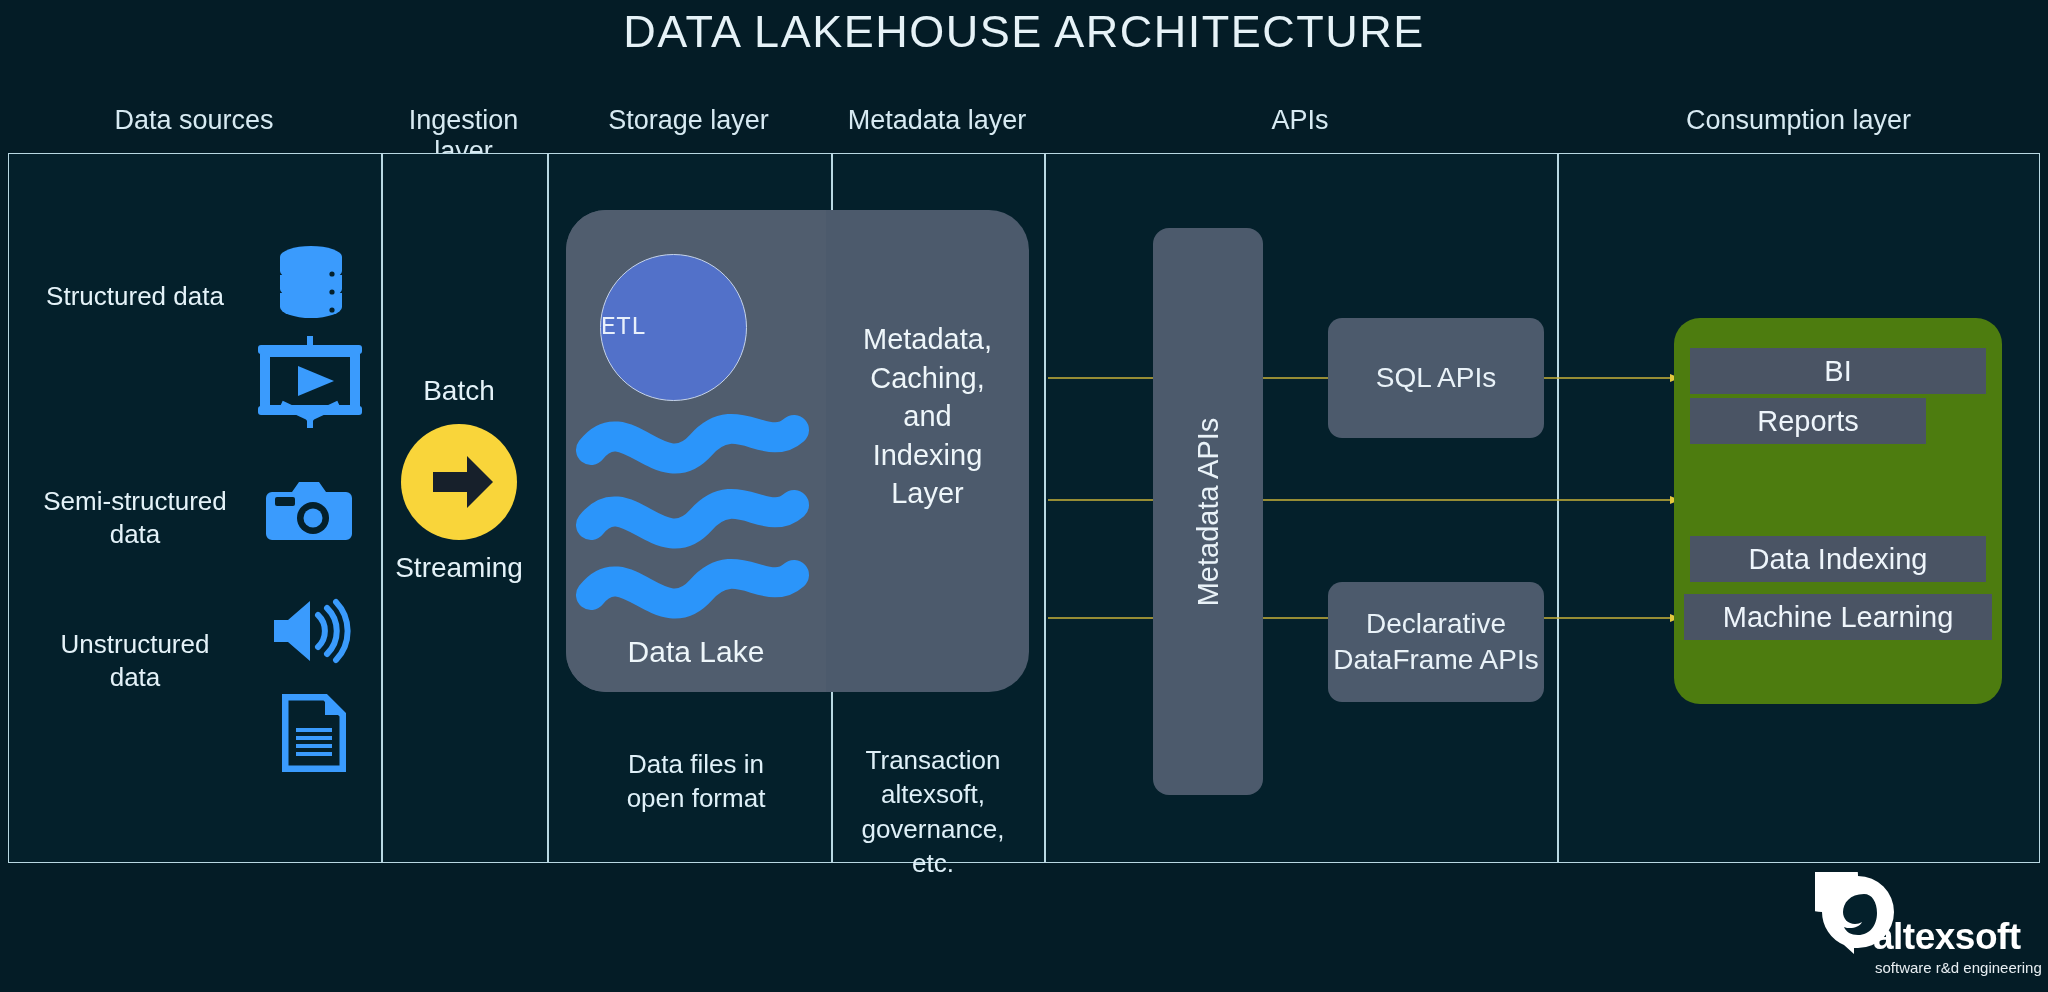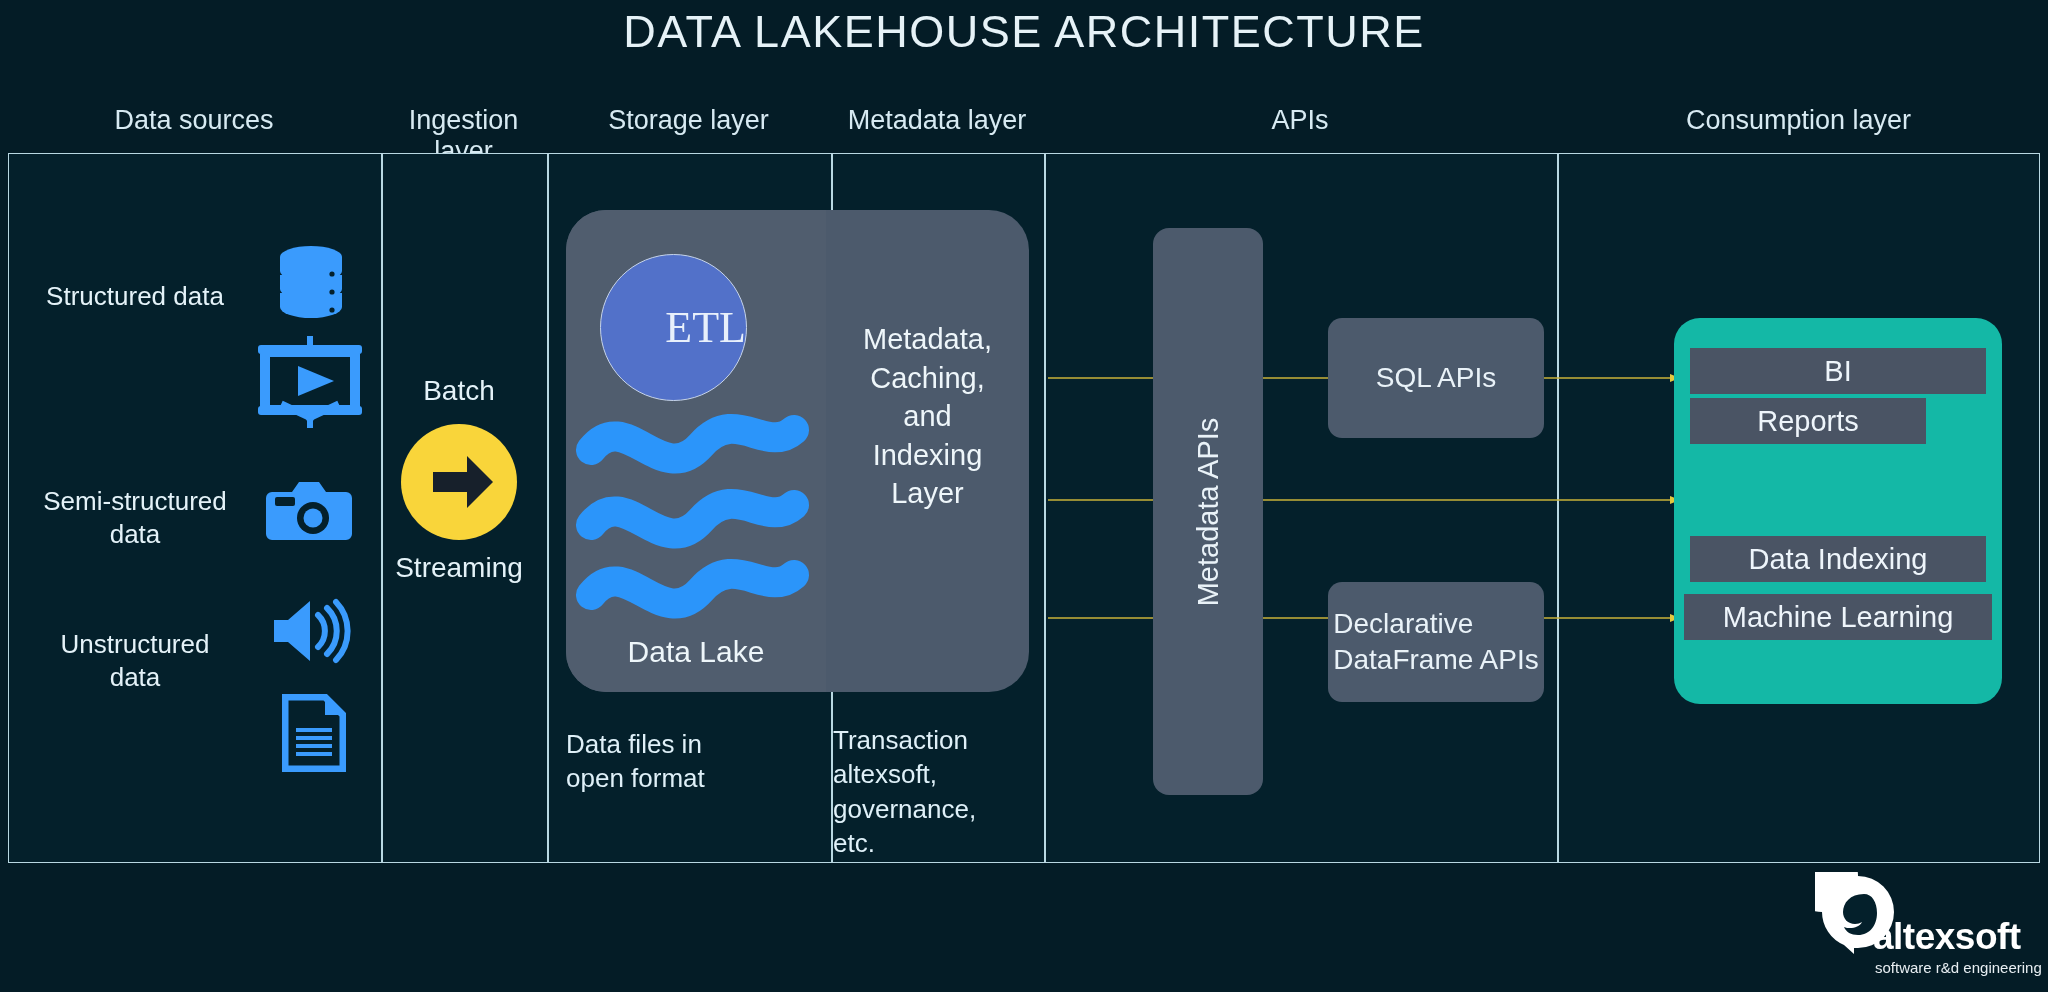--- a/index.html
+++ b/index.html
@@ -84,52 +84,54 @@
     position:absolute; left:0; top:0; width:260px; height:100%;
     background:#505d6e; border-radius:40px 0 0 40px;
   }
   #etl {
     position:absolute;
     left:600px; top:254px;
     width:147px; height:147px;
     border-radius:50%;
     background:#5271c9;
     border:1.4px solid #c6d4ea;
-    display:flex; align-items:center; justify-content:flex-end;
-    font-size:44px; color:#e8f0fb;
-    font-family:Liberation Serif, serif;
+    display:flex; align-items:center; justify-content:flex-start;
+    font-size:25px; color:#e8f0fb;
+    font-family:Liberation Mono, monospace;
   }
   #waves { position:absolute; left:566px; top:395px; width:260px; height:230px; }
   #datalake-label {
     position:absolute; left:566px; top:635px; width:260px;
     text-align:center; font-size:30px; color:#eef6fa;
     font-family:"Liberation Sans", sans-serif;
   }
   #meta-text {
     position:absolute; left:826px; top:320px; width:203px;
     text-align:center; font-size:29px; line-height:1.33; color:#eef6fa;
     font-family:"Liberation Sans", sans-serif;
   }
 
   
   .caption {
     position:absolute;
+    text-align:center;
     font-size:26px;
     line-height:1.32;
     color:#dff0f8;
     font-family:"Liberation Sans", sans-serif;
+    margin-top:20px;
   }
 
   
   .apibox {
     position:absolute;
     background:#4c5a6c;
     border-radius:14px;
     display:flex; align-items:center; justify-content:center;
-    text-align:left;
+    text-align:center;
     font-size:28px; line-height:1.3; color:#e9f2f8;
     font-family:"Liberation Sans", sans-serif;
   }
   #metaapis {
     position:absolute;
     left:1153px; top:228px;
     width:110px; height:567px;
     background:#4c5a6c;
     border-radius:16px;
   }
@@ -142,21 +144,21 @@
   }
 
   
   #wires { position:absolute; left:0; top:0; width:2048px; height:992px; pointer-events:none; }
 
   
   #consume {
     position:absolute;
     left:1674px; top:318px;
     width:328px; height:386px;
-    background:#14b8a6;
+    background:#4d7c0f;
     border-radius:26px;
   }
   .cbar {
     position:absolute;
     background:#4a5464;
     display:flex; align-items:center; justify-content:center;
     font-size:29px; color:#eef5fb;
     font-family:"Liberation Sans", sans-serif;
   }
 

